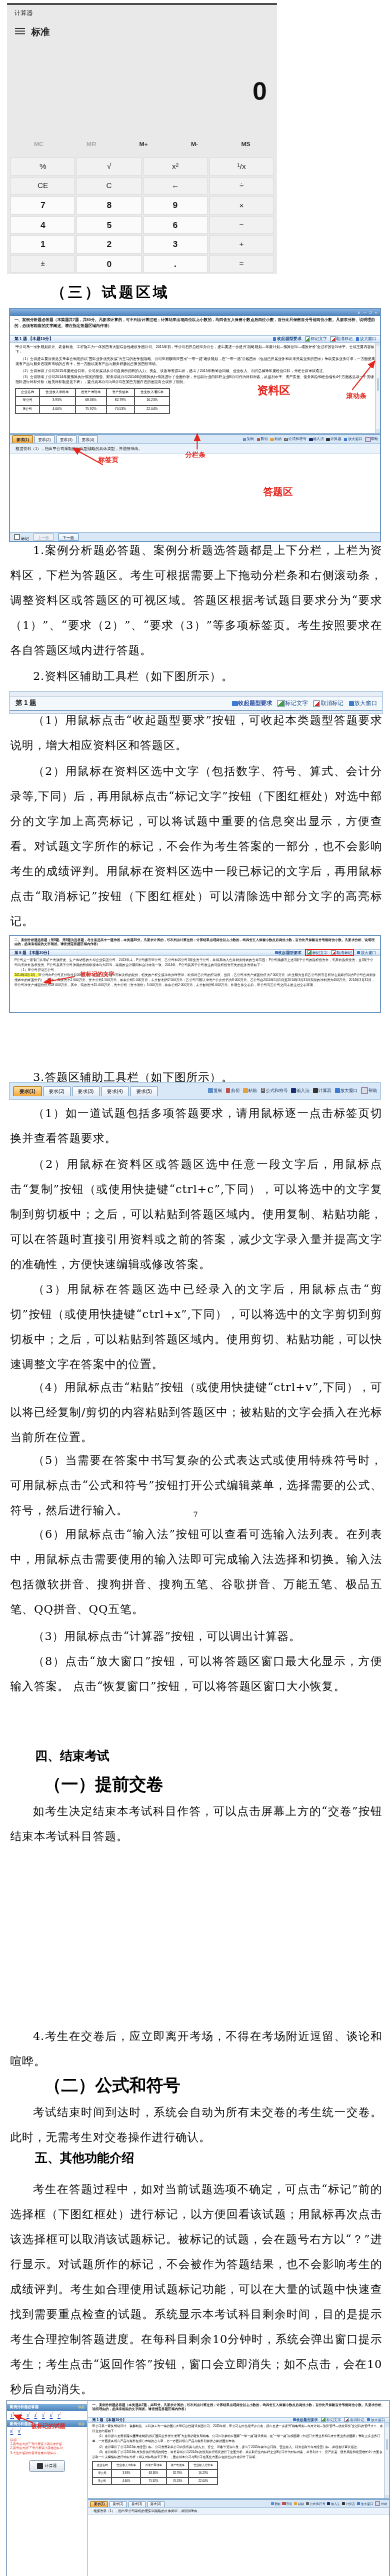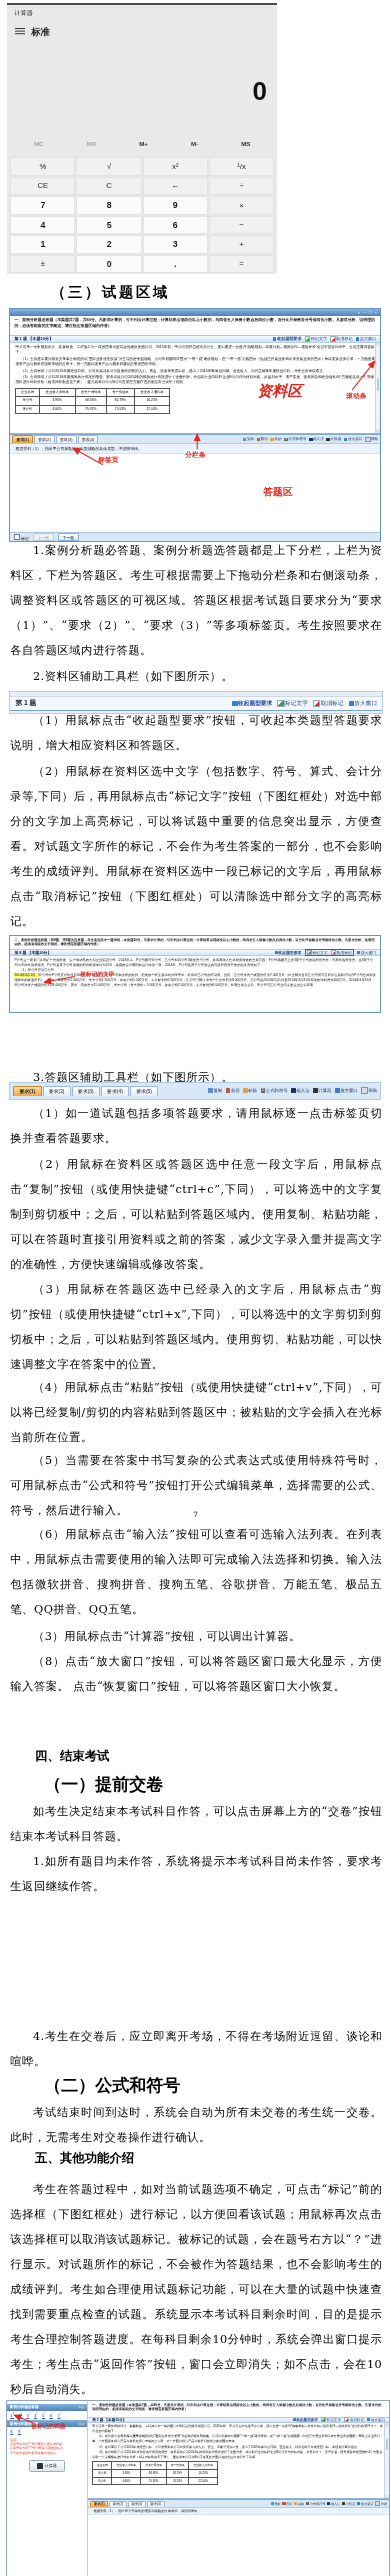--- a/index.html
+++ b/index.html
@@ -225,21 +225,21 @@
               <td>70.53%</td>
           <td>22.04%</td>
         </tr>
       </tbody>
         </table>
       <div class="scroll">
         <span class="cap" style="top:0;"></span>
         <span class="thumb" style="top:35px;height:13.4px;"></span>
         <span class="cap" style="bottom:0;"></span>
       </div>
-      <span class="rann" style="left:247px;top:45px;font-size:15px;font-style:italic;">资料区</span>
+      <span class="rann" style="left:247px;top:45px;font-size:11px;">资料区</span>
       <span class="rann" style="left:336px;top:50px;font-size:6.7px;">滚动条</span>
       <svg class="rarrow" style="left:335px;top:14.4px;" width="37" height="37" viewBox="0 0 72 72">
         <line x1="14" y1="64" x2="58" y2="8" stroke="#e4251c" stroke-width="2" marker-end="url(#ah)"></line>
       </svg>
     </div>
     <div class="divider"></div>
     <div class="tabsrow">
       <span class="tab active">要求(1)</span>
       <span class="tab">要求(2)</span>
       <span class="tab">要求(3)</span>
@@ -413,21 +413,20 @@
   <div class="doc ind" style="top:1277px;">（3）用鼠标在答题区选中已经录入的文字后，用鼠标点击“剪切”按钮（或使用快捷键“ctrl+x”,下同），可以将选中的文字剪切到剪切板中；之后，可以粘贴到答题区域内。使用剪切、粘贴功能，可以快速调整文字在答案中的位置。</div>
   <div class="doc ind" style="top:1375px;">（4）用鼠标点击“粘贴”按钮（或使用快捷键“ctrl+v”,下同），可以将已经复制/剪切的内容粘贴到答题区中；被粘贴的文字会插入在光标当前所在位置。</div>
   <div class="doc ind" style="top:1448px;">（5）当需要在答案中书写复杂的公式表达式或使用特殊符号时，可用鼠标点击“公式和符号”按钮打开公式编辑菜单，选择需要的公式、符号，然后进行输入。</div>
   <div id="pageNum">7</div>
   <div class="doc ind" style="top:1522px;">（6）用鼠标点击“输入法”按钮可以查看可选输入法列表。在列表中，用鼠标点击需要使用的输入法即可完成输入法选择和切换。输入法包括微软拼音、搜狗拼音、搜狗五笔、谷歌拼音、万能五笔、极品五笔、QQ拼音、QQ五笔。</div>
   <div class="doc ind" style="top:1624px;">（3）用鼠标点击“计算器”按钮，可以调出计算器。</div>
   <div class="doc ind" style="top:1649px;">（8）点击“放大窗口”按钮，可以将答题区窗口最大化显示，方便输入答案。 点击“恢复窗口”按钮，可以将答题区窗口大小恢复。</div>
   <div class="dochead" style="top:1748px;">四、结束考试</div>
   <div class="dochead2" style="top:1773px;">（一）提前交卷</div>
   <div class="doc ind" style="top:1799px;">如考生决定结束本考试科目作答，可以点击屏幕上方的“交卷”按钮结束本考试科目答题。</div>
-  <div class="doc ind" style="top:1849px;">1.如所有题目均未作答，系统将提示本考试科目尚未作答，要求考生返回继续作答。</div>
   <div class="doc ind" style="top:2024px;">4.考生在交卷后，应立即离开考场，不得在考场附近逗留、谈论和喧哗。</div>
   <div class="dochead2" style="top:2074px;">（二）公式和符号</div>
   <div class="doc ind" style="top:2100px;">考试结束时间到达时，系统会自动为所有未交卷的考生统一交卷。此时，无需考生对交卷操作进行确认。</div>
   <div class="dochead" style="top:2150px;">五、其他功能介绍</div>
   <div class="doc ind" style="top:2177px;line-height:25px;">考生在答题过程中，如对当前试题选项不确定，可点击“标记”前的选择框（下图红框处）进行标记，以方便回看该试题；用鼠标再次点击该选择框可以取消该试题标记。被标记的试题，会在题号右方以“？”进行显示。对试题所作的标记，不会被作为答题结果，也不会影响考生的成绩评判。考生如合理使用试题标记功能，可以在大量的试题中快速查找到需要重点检查的试题。系统显示本考试科目剩余时间，目的是提示考生合理控制答题进度。在每科目剩余10分钟时，系统会弹出窗口提示考生；考生点击“返回作答”按钮，窗口会立即消失；如不点击，会在10秒后自动消失。</div>
 
   <div id="shot5" class="abs" style="border:0.5px solid #8fa8c0;overflow:hidden;">
     <div class="s5side">
       <div class="ghead">
         <span>案例分析题必答题</span>

